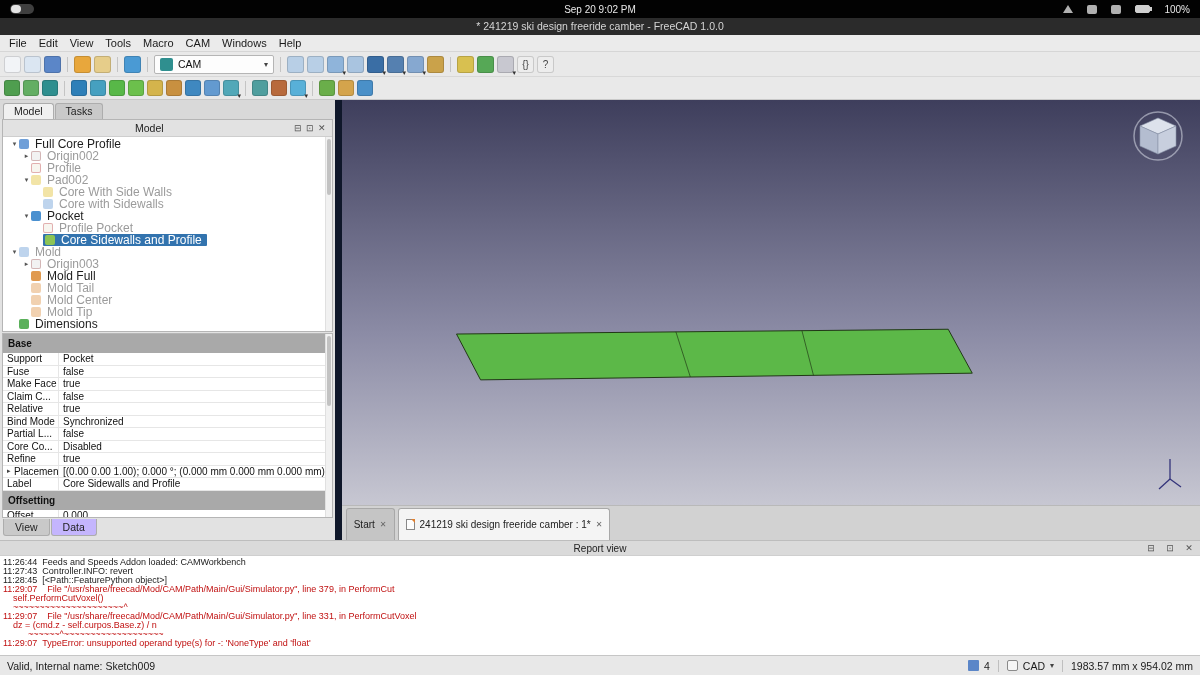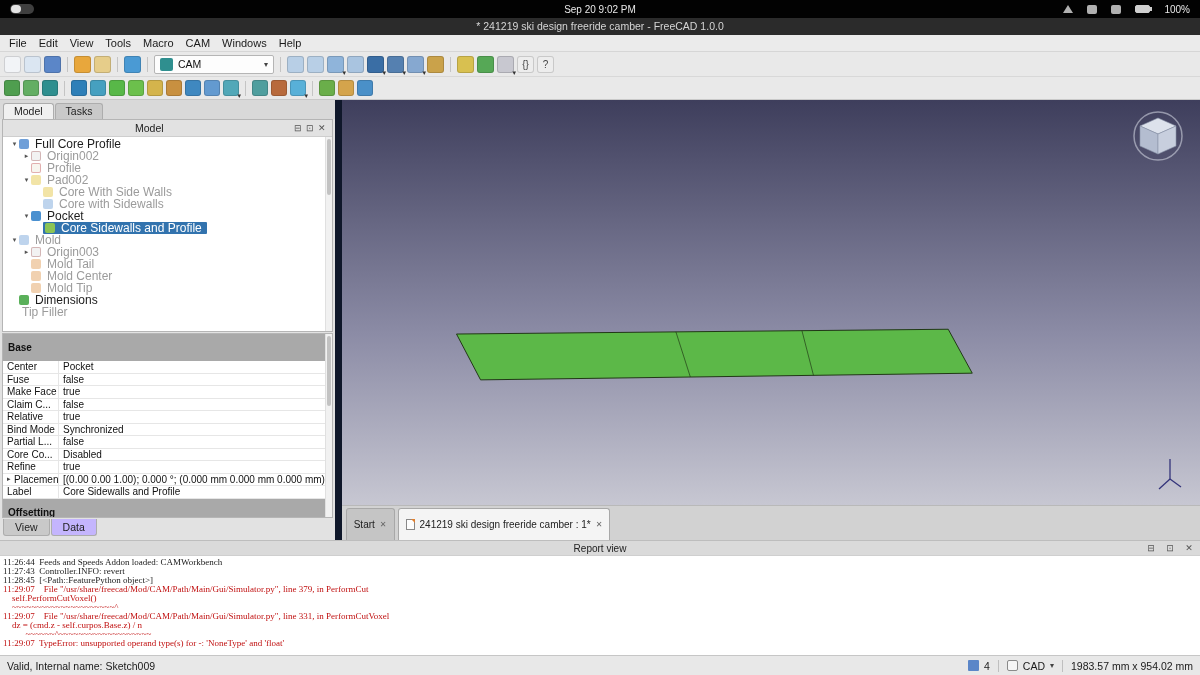--- a/index.html
+++ b/index.html
@@ -72,21 +72,21 @@
   .selbg .tl{color:#fff}
 
   .vsb{position:absolute;right:0;top:0;bottom:0;width:7px;background:#f1f1f1;border-left:1px solid #e0e0e0}
   .vsb .thumb{position:absolute;left:1px;right:1px;top:2px;height:56px;background:#c2c2c2;border-radius:3px}
 
   .props{flex:1;margin:1px 2px 0;border:1px solid #b5b5b5;background:#fff;overflow:hidden;position:relative;font-size:10px}
   .prow{display:flex;height:12.5px;border-bottom:1px solid #e6e6e6}
   .pn{flex:0 0 56px;padding:0 2px 0 4px;border-right:1px solid #e6e6e6;overflow:hidden;white-space:nowrap;display:flex;align-items:center;color:#111}
   .pv{flex:1;padding:0 4px;overflow:hidden;white-space:nowrap;display:flex;align-items:center;color:#111}
   .pexp{width:7px;font-size:7px;color:#444;flex:none}
-  .psec{height:27px;background:#a9a9a9;color:#101010;font-weight:bold;display:flex;align-items:center;padding:0 5px;font-size:10px}
+  .psec{height:19px;background:#a9a9a9;color:#101010;font-weight:bold;display:flex;align-items:center;padding:0 5px;font-size:10px}
 
   .btabs{flex:0 0 22px;display:flex;align-items:flex-start;padding:1px 0 0 3px;gap:1px;background:#e2e2e2}
   .btab{font-size:10.5px;padding:2px 11px 2px;background:#c9c9c9;border:1px solid #adadad;border-top:none;border-radius:0 0 3px 3px;color:#222}
   .btab.active{background:#c4b5fd}
 
   
   .right{flex:1;display:flex;flex-direction:column;min-width:0}
   .viewport{flex:1;position:relative;background:linear-gradient(180deg,var(--vp-top,#3e3e5c) 0%,var(--vp-mid,#8c8ca6) 58%,var(--vp-bottom,#c7c7d2) 100%);overflow:hidden}
   .vp-svg{position:absolute;inset:0;width:100%;height:100%}
   .ski{fill:var(--shape,#5cb848);stroke:var(--shape-edge,#1d3312);stroke-width:1}
@@ -97,21 +97,21 @@
   .doctabs{flex:0 0 18px;background:#d2d2d2;border-top:1px solid #b9b9b9;display:flex;align-items:flex-end;padding:2px 0 0 4px;gap:3px}
   .dtab{display:flex;align-items:center;gap:5px;font-size:10px;color:#222;background:#c5c5c5;border:1px solid #a8a8a8;border-bottom:none;border-radius:3px 3px 0 0;padding:11px 7px;height:32px;white-space:nowrap}
   .dtab.active{background:#f4f4f4}
   .dclose{font-size:8px;color:#666}
   .dicon{width:9px;height:11px;background:#fdfdfd;border:1px solid #888;position:relative;flex:none}
   .dicon::after{content:"";position:absolute;right:-1px;top:-1px;border-left:4px solid transparent;border-top:4px solid #e08030}
 
   
   .rhead{flex:0 0 15px;background:#dadada;border-top:1px solid #bdbdbd;position:relative;display:flex;align-items:center;justify-content:center;font-size:10px;color:#222}
   .rbtns{position:absolute;right:5px;top:0;bottom:0;display:flex;align-items:center;gap:7px}
-  .rlog{flex:0 0 100px;background:#fff;border-top:1px solid #cfcfcf;font-family:Liberation Serif, serif;font-size:9px;line-height:9.05px;padding:2px 3px;overflow:hidden}
+  .rlog{flex:0 0 100px;background:#fff;border-top:1px solid #cfcfcf;font-family:Liberation Sans, sans-serif;font-size:9px;line-height:9.05px;padding:2px 3px;overflow:hidden}
   .ll{white-space:pre}
   .ll.info{color:#1a1a1a}
   .ll.err{color:var(--err,#c01010)}
 
   
   .statusbar{flex:0 0 20px;background:#e8e8e8;border-top:1px solid #c6c6c6;display:flex;align-items:center;padding:0 7px;font-size:10.5px;color:#1a1a1a;gap:8px}
   .sb-left{flex:1;white-space:nowrap}
   .sb-group{display:flex;align-items:center;gap:5px;white-space:nowrap}
   .paneico{width:11px;height:11px;background:#5b86c8;border-radius:1px;flex:none}
   .ssep{width:1px;height:12px;background:#bfbfbf}
@@ -257,40 +257,52 @@
               <span class="exp leaf"></span>
               <span class="ic ic-body"></span>
               <span class="tl">Core with Sidewalls</span>
             </div>
           <div class="trow">
               <span class="ind d1"></span>
               <span class="exp open"></span>
               <span class="ic ic-pocket"></span>
               <span class="tl">Pocket</span>
             </div>
+          <div class="trow dim">
+              <span class="ind d2"></span>
+              <span class="exp leaf"></span>
+              <span class="ic ic-sketch"></span>
+              <span class="tl">Profile Pocket</span>
+            </div>
           <div class="trow">
               <span class="ind d2"></span>
               <span class="exp leaf"></span>
               <span class="selbg">
                 <span class="ic ic-binder"></span>
                 <span class="tl">Core Sidewalls and Profile</span>
               </span>
             </div>
           <div class="trow dim">
               <span class="ind d0"></span>
               <span class="exp open"></span>
               <span class="ic ic-body"></span>
               <span class="tl">Mold</span>
             </div>
           <div class="trow dim">
               <span class="ind d1"></span>
               <span class="exp closed"></span>
               <span class="ic ic-origin"></span>
               <span class="tl">Origin003</span>
             </div>
+          <div class="trow">
+              <span class="ind d1"></span>
+              <span class="exp leaf"></span>
+              <span class="ic ic-moldpad"></span>
+              <span class="tl">Mold Full</span>
+            </div>
           <div class="trow dim">
               <span class="ind d1"></span>
               <span class="exp leaf"></span>
               <span class="ic ic-moldpad"></span>
               <span class="tl">Mold Tail</span>
             </div>
           <div class="trow dim">
               <span class="ind d1"></span>
               <span class="exp leaf"></span>
               <span class="ic ic-moldpad"></span>
@@ -315,21 +327,21 @@
             </div>
           <div class="vsb">
               <div class="thumb"></div>
             </div>
         </div>
       </div>
 
       <div class="props">
         <div class="psec">Base</div>
         <div class="prow">
-            <div class="pn">Center</div>
+            <div class="pn">Support</div>
             <div class="pv">Pocket</div>
           </div>
         <div class="prow">
             <div class="pn">Fuse</div>
             <div class="pv">false</div>
           </div>
         <div class="prow">
             <div class="pn">Make Face</div>
             <div class="pv">true</div>
           </div>

